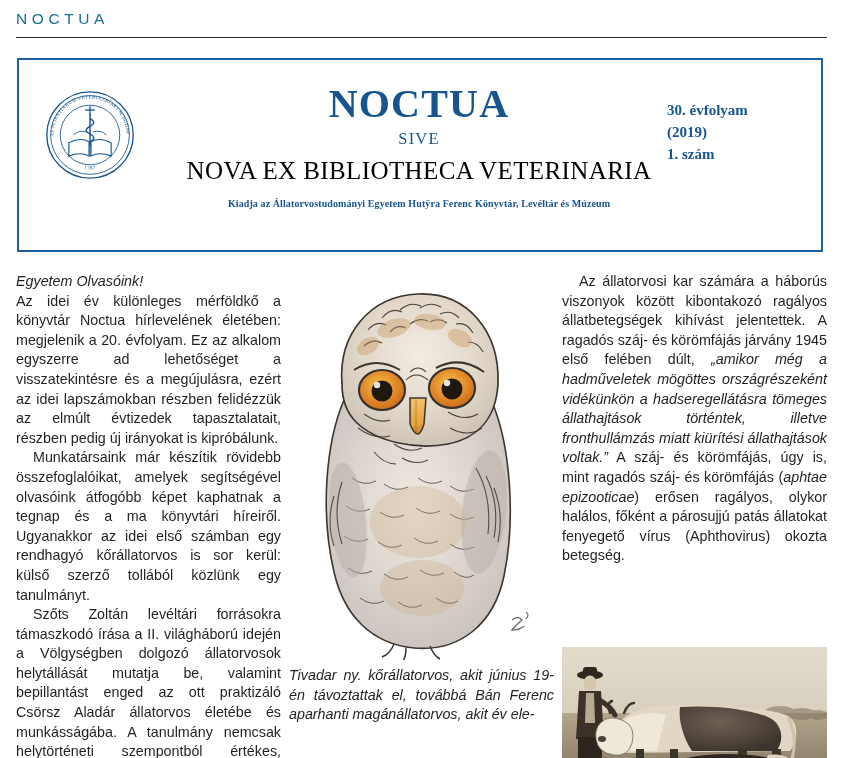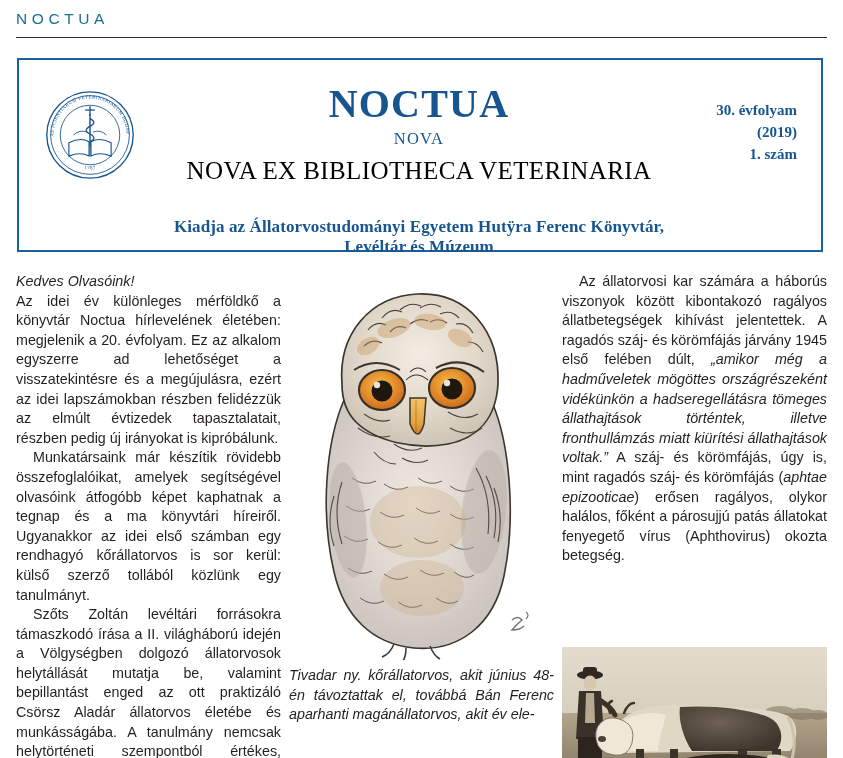--- a/index.html
+++ b/index.html
@@ -86,32 +86,31 @@
     font-family: "Liberation Serif", serif;
     font-size: 25px;
     letter-spacing: 0.4px;
     color: #000000;
     line-height: 1.25;
     margin-top: 3px;
   }
   .mh-publisher {
     font-family: "Liberation Serif", serif;
     font-weight: bold;
-    font-size: 17px;
+    font-size: 10px;
     color: #17558f;
-    margin-top: 31px;
+    margin-top: 12px;
     letter-spacing: 0.1px;
   }
 
   #issue-info {
     position: absolute;
     right: 24px;
     top: 40px;
     width: 130px;
-    text-align: right;
     font-family: "Liberation Serif", serif;
     font-weight: bold;
     font-size: 15px;
     color: #17558f;
     line-height: 1.45;
   }
 
   
   #body-area {
     position: absolute;
@@ -220,37 +219,37 @@
       <line x1="50" y1="20" x2="50" y2="30" stroke="#17558f" stroke-width="1.4"></line>
       <line x1="45" y1="24" x2="55" y2="24" stroke="#17558f" stroke-width="1.4"></line>
 
       <path d="M 33,50 q 6,-6 14,-3" fill="none" stroke="#17558f" stroke-width="0.9"></path>
       <path d="M 67,50 q -6,-6 -14,-3" fill="none" stroke="#17558f" stroke-width="0.9"></path>
     </svg>
   </div>
 
   <div id="masthead-center">
     <div class="mh-title">NOCTUA</div>
-    <div class="mh-sive">NOVA</div>
+    <div class="mh-sive">SIVE</div>
     <div class="mh-subtitle">NOVA EX BIBLIOTHECA VETERINARIA</div>
     <div class="mh-publisher">Kiadja az Állatorvostudományi Egyetem Hutÿra Ferenc Könyvtár, Levéltár és Múzeum</div>
   </div>
 
   <div id="issue-info">
     <div>30. évfolyam</div>
     <div>(2019)</div>
     <div>1. szám</div>
   </div>
 </div>
 
 <div id="body-area">
 
   <div class="col" id="col-left">
     <div class="body-text">
-      <p><span class="salutation">Kedves Olvasóink!</span><span>Az idei év különleges mérföldkő a könyvtár Noctua hírlevelének életében: megjelenik a 20. évfolyam. Ez az alkalom egyszerre ad lehetőséget a visszatekintésre és a megújulásra, ezért az idei lapszámokban részben felidézzük az elmúlt évtizedek tapasztalatait, részben pedig új irányokat is kipróbálunk.</span></p>
+      <p><span class="salutation">Egyetem Olvasóink!</span><span>Az idei év különleges mérföldkő a könyvtár Noctua hírlevelének életében: megjelenik a 20. évfolyam. Ez az alkalom egyszerre ad lehetőséget a visszatekintésre és a megújulásra, ezért az idei lapszámokban részben felidézzük az elmúlt évtizedek tapasztalatait, részben pedig új irányokat is kipróbálunk.</span></p>
       <p class="indent">Munkatársaink már készítik rövidebb összefoglalóikat, amelyek segítségével olvasóink átfogóbb képet kaphatnak a tegnap és a ma könyvtári híreiről. Ugyanakkor az idei első számban egy rendhagyó kőrállatorvos is sor kerül: külső szerző tollából közlünk egy tanulmányt.</p>
       <p class="indent">Szőts Zoltán levéltári forrásokra támaszkodó írása a II. világháború idején a Völgységben dolgozó állatorvosok helytállását mutatja be, valamint bepillantást enged az ott praktizáló Csörsz Aladár állatorvos életébe és munkásságába. A tanulmány nemcsak helytörténeti szempontból értékes, hanem egy</p>
     </div>
   </div>
 
   <div id="owl-figure">
     <svg id="owl-art" viewBox="0 0 247 388" aria-hidden="true">
       <defs>
         <radialGradient id="bodyG" cx="48%" cy="42%" r="62%">
           <stop offset="0%" stop-color="#efe9e2"></stop>
@@ -373,21 +372,21 @@
           <path d="M 108,376 q 0,10 -4,14"></path>
         <path d="M 132,374 q 4,10 10,13"></path>
       </g>
 
       <g opacity="0.75">
         <path d="M 214,348 q 6,-5 10,0 q -6,5 -10,10 q 8,0 12,-4" fill="none" stroke="#4a453f" stroke-width="1.5"></path>
         <path d="M 228,340 q 4,3 0,7" fill="none" stroke="#4a453f" stroke-width="1.2"></path>
       </g>
     </svg>
 
-    <div class="figcaption">Tivadar ny. kőrállatorvos, akit június 48-én távoztattak el, továbbá Bán Ferenc aparhanti magánállatorvos, akit év ele-</div>
+    <div class="figcaption">Tivadar ny. kőrállatorvos, akit június 19-én távoztattak el, továbbá Bán Ferenc aparhanti magánállatorvos, akit év ele-</div>
   </div>
 
   <div class="col" id="col-right">
     <div class="body-text">
       <p class="indent"><span>Az állatorvosi kar számára a háborús viszonyok között kibontakozó ragályos állatbetegségek kihívást jelentettek. A ragadós száj- és körömfájás járvány 1945 első felében dúlt, </span><em>„amikor még a hadműveletek mögöttes országrészeként vidékünkön a hadseregellátásra tömeges állathajtások történtek, illetve fronthullámzás miatt kiürítési állathajtások voltak.”</em><span> A száj- és körömfájás, úgy is, mint ragadós száj- és körömfájás (</span><em>aphtae epizooticae</em><span>) erősen ragályos, olykor halálos, főként a párosujjú patás állatokat fenyegető vírus (Aphthovirus) okozta betegség.</span></p>
     </div>
   </div>
 
   <div id="photo-figure">
     <div id="photo-frame">

